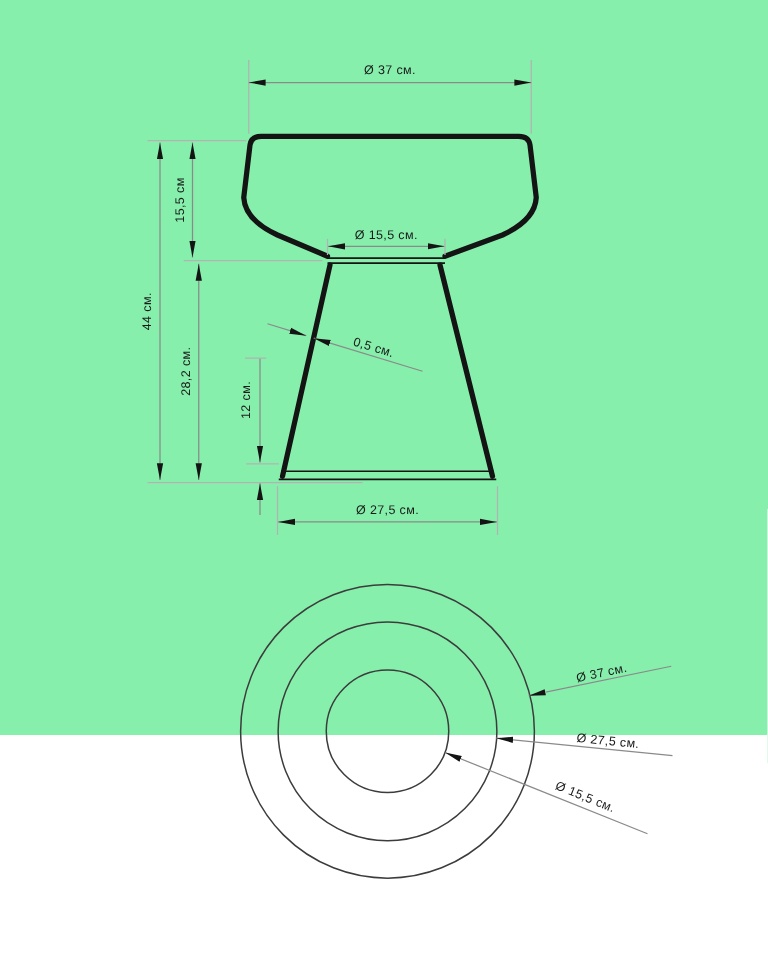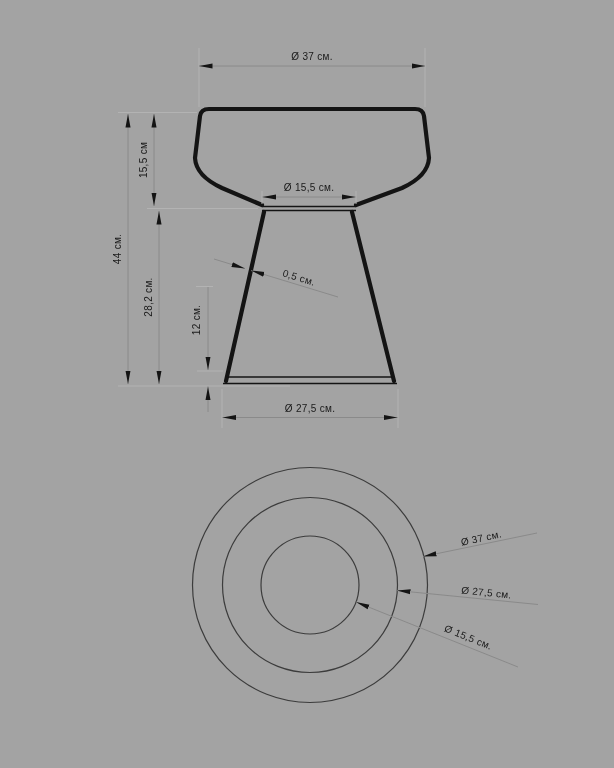--- a/index.html
+++ b/index.html
@@ -7,22 +7,22 @@
     padding: 0;
     background: #ffffff;
     width: 614px;
     height: 768px;
     overflow: hidden;
     font-family: "Liberation Sans", sans-serif;
   }
   .canvas {
     position: relative;
     width: 614px;
-    height: 768px;
-    background: #a3a3a3;
+    height: 588px;
+    background: #86efac;
   }
   svg { display: block; }
   .outline {
     fill: none;
     stroke: #141414;
     stroke-width: 4.2;
     stroke-linejoin: round;
     stroke-linecap: round;
   }
   .thinline {

